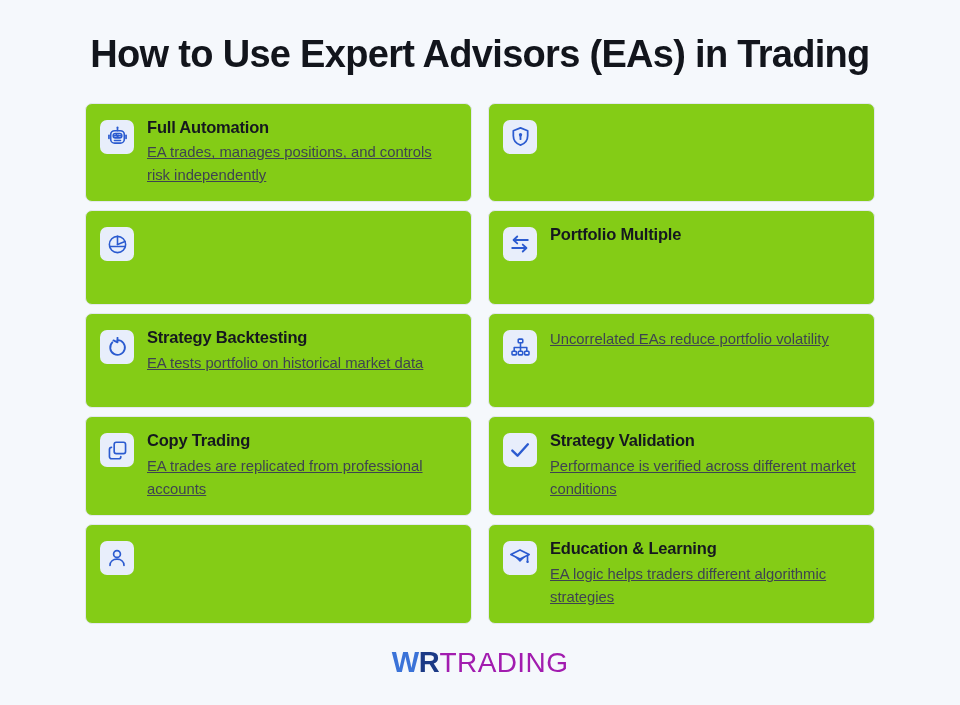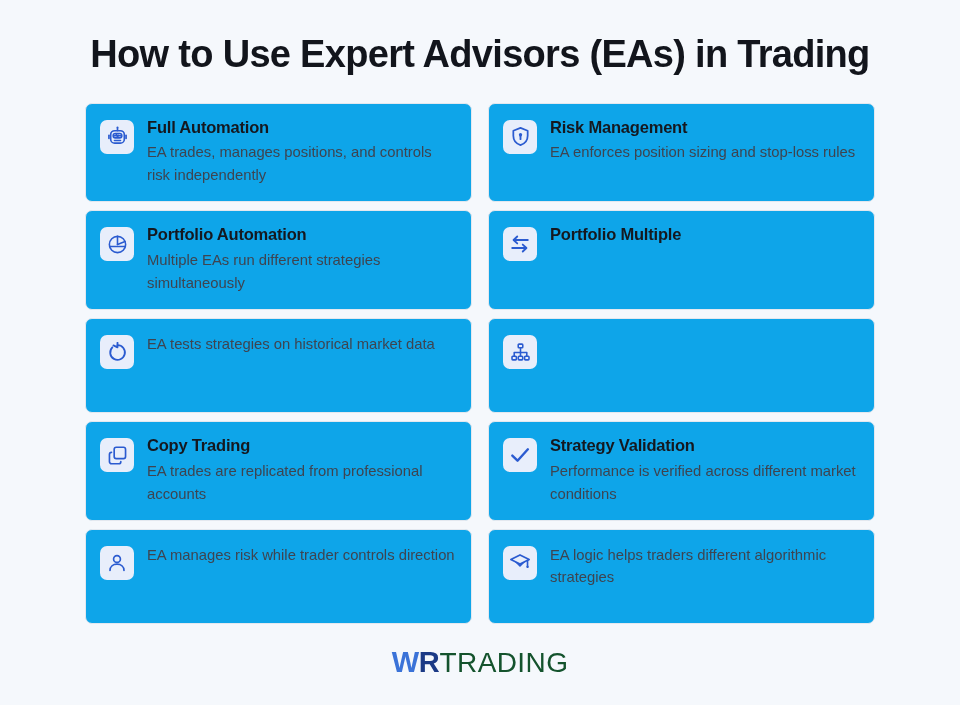--- a/index.html
+++ b/index.html
@@ -37,21 +37,21 @@
   .grid {
     margin-top: 26px;
     width: 790px;
     display: grid;
     grid-template-columns: 387px 387px;
     column-gap: 16px;
     row-gap: 8px;
   }
   .card {
     box-sizing: border-box;
-    background: #0ea5e9;
+    background: #84cc16;
     border: 1px solid #e3e8ef;
     border-radius: 7px;
     padding: 14px 16px 15px 14px;
     display: flex;
     align-items: flex-start;
     gap: 13px;
     min-height: 95px;
   }
   .icon-box {
     flex: 0 0 auto;
@@ -78,20 +78,21 @@
     line-height: 1.2;
     letter-spacing: -0.2px;
     margin: 0 0 4px 0;
   }
   .card-desc {
     font-size: 14.8px;
     color: #3e4450;
     line-height: 1.52;
     margin: 0;
     font-weight: 400;
+    text-decoration: underline;
   }
   .footer {
     margin-top: 22px;
     display: flex;
     align-items: center;
     justify-content: center;
     width: 100%;
   }
   .logo {
     display: flex;
@@ -102,21 +103,21 @@
   }
   .logo-w {
     color: #3b73d8;
     font-weight: 800;
   }
   .logo-r {
     color: #1b3a86;
     font-weight: 800;
   }
   .logo-rest {
-    color: #14532d;
+    color: #a21caf;
     font-weight: 400;
     letter-spacing: 0.4px;
     font-size: 28px;
   }
 </style>
 </head>
 <body>
 
 <div class="page">
 
@@ -144,39 +145,31 @@
     </div>
 
     <div class="card">
       <span class="icon-box">
         <svg width="21" height="21" viewBox="0 0 24 24" fill="none" stroke="#2b5bd0" stroke-width="2" stroke-linecap="round" stroke-linejoin="round">
           <path d="M12 2.2 L20.2 5.4 V11.2 C20.2 16.4 16.7 20.3 12 21.8 C7.3 20.3 3.8 16.4 3.8 11.2 V5.4 Z"></path>
           <circle cx="12" cy="10" r="1.9" fill="#2b5bd0" stroke="none"></circle>
           <path d="M12 11.6 L12 15" stroke-width="2.1"></path>
         </svg>
       </span>
-      <div class="card-text">
-        <div class="card-title">Risk Management</div>
-        <div class="card-desc">EA enforces position sizing and stop-loss rules</div>
-      </div>
     </div>
 
     <div class="card">
       <span class="icon-box">
         <svg width="21" height="21" viewBox="0 0 24 24" fill="none" stroke="#2b5bd0" stroke-width="1.8" stroke-linecap="round" stroke-linejoin="round">
           <circle cx="12" cy="12" r="9.3"></circle>
           <line x1="12" y1="2.7" x2="12" y2="12"></line>
           <line x1="12" y1="12" x2="20.6" y2="8.6"></line>
           <line x1="3" y1="14.3" x2="21" y2="14.3"></line>
         </svg>
       </span>
-      <div class="card-text">
-        <div class="card-title">Portfolio Automation</div>
-        <div class="card-desc">Multiple EAs run different strategies simultaneously</div>
-      </div>
     </div>
 
     <div class="card">
       <span class="icon-box">
         <svg width="22" height="22" viewBox="0 0 24 24" fill="none" stroke="#2b5bd0" stroke-width="2" stroke-linecap="round" stroke-linejoin="round">
           <path d="M20.5 7.6 H5.2"></path>
           <path d="M9 3.8 L5 7.6 L9 11.4"></path>
           <path d="M3.5 16.4 H18.8"></path>
           <path d="M15 12.6 L19 16.4 L15 20.2"></path>
         </svg>
@@ -187,37 +180,39 @@
     </div>
 
     <div class="card">
       <span class="icon-box">
         <svg width="21" height="21" viewBox="0 0 24 24" fill="none" stroke="#2b5bd0" stroke-width="2.1" stroke-linecap="round" stroke-linejoin="round">
           <path d="M12 3.6 A8.4 8.4 0 1 1 6.1 6.1"></path>
           <path d="M12 0.9 L12 6.1 L7.4 3.9" stroke-linejoin="round"></path>
         </svg>
       </span>
       <div class="card-text">
-        <div class="card-desc">EA tests strategies on historical market data</div>
+        <div class="card-title">Strategy Backtesting</div>
+        <div class="card-desc">EA tests portfolio on historical market data</div>
       </div>
     </div>
 
     <div class="card">
       <span class="icon-box">
         <svg width="21" height="21" viewBox="0 0 24 24" fill="none" stroke="#2b5bd0" stroke-width="1.8" stroke-linecap="round" stroke-linejoin="round">
           <rect x="9.4" y="2.4" width="5.2" height="4.2" rx="0.9"></rect>
           <rect x="2.3" y="16.2" width="5" height="4.2" rx="0.9"></rect>
           <rect x="9.5" y="16.2" width="5" height="4.2" rx="0.9"></rect>
           <rect x="16.7" y="16.2" width="5" height="4.2" rx="0.9"></rect>
           <line x1="12" y1="6.6" x2="12" y2="11.2"></line>
           <path d="M4.8 16.2 V11.9 H19.2 V16.2"></path>
           <line x1="12" y1="11.9" x2="12" y2="16.2"></line>
         </svg>
       </span>
       <div class="card-text">
+        <div class="card-desc">Uncorrelated EAs reduce portfolio volatility</div>
       </div>
     </div>
 
     <div class="card">
       <span class="icon-box">
         <svg width="21" height="21" viewBox="0 0 24 24" fill="none" stroke="#2b5bd0" stroke-width="1.9" stroke-linecap="round" stroke-linejoin="round">
           <rect x="8.2" y="2.6" width="13" height="13" rx="2.4"></rect>
           <path d="M15.8 19 A2.4 2.4 0 0 1 13.4 21.4 H5.2 A2.4 2.4 0 0 1 2.8 19 V10.8 A2.4 2.4 0 0 1 5.2 8.4"></path>
         </svg>
       </span>
@@ -240,34 +235,34 @@
     </div>
 
     <div class="card">
       <span class="icon-box">
         <svg width="20" height="20" viewBox="0 0 24 24" fill="none" stroke="#2b5bd0" stroke-width="2" stroke-linecap="round" stroke-linejoin="round">
           <circle cx="12" cy="7.2" r="4.1"></circle>
           <path d="M3.6 21 C3.6 16.2 7.4 13.4 12 13.4 C16.6 13.4 20.4 16.2 20.4 21"></path>
         </svg>
       </span>
       <div class="card-text">
-        <div class="card-desc">EA manages risk while trader controls direction</div>
       </div>
     </div>
 
     <div class="card">
       <span class="icon-box">
         <svg width="22" height="22" viewBox="0 0 24 24" fill="none" stroke="#2b5bd0" stroke-width="1.8" stroke-linecap="round" stroke-linejoin="round">
           <path d="M12 3.2 L22 8.2 L12 13.2 L2 8.2 Z"></path>
           <path d="M5.6 10.1 L12 13.4 L18.4 10.1 L12 16.4 L5.6 10.1 Z" fill="#2b5bd0" stroke="none"></path>
           <line x1="20.2" y1="9.1" x2="20.2" y2="15.2"></line>
           <rect x="19.1" y="15" width="2.3" height="2.5" rx="0.5" fill="#2b5bd0" stroke="none"></rect>
         </svg>
       </span>
       <div class="card-text">
+        <div class="card-title">Education &amp; Learning</div>
         <div class="card-desc">EA logic helps traders different algorithmic strategies</div>
       </div>
     </div>
 
   </div>
 
   <div class="footer">
     <div class="logo">
       <span class="logo-w">W</span>
         <span class="logo-r">R</span>

